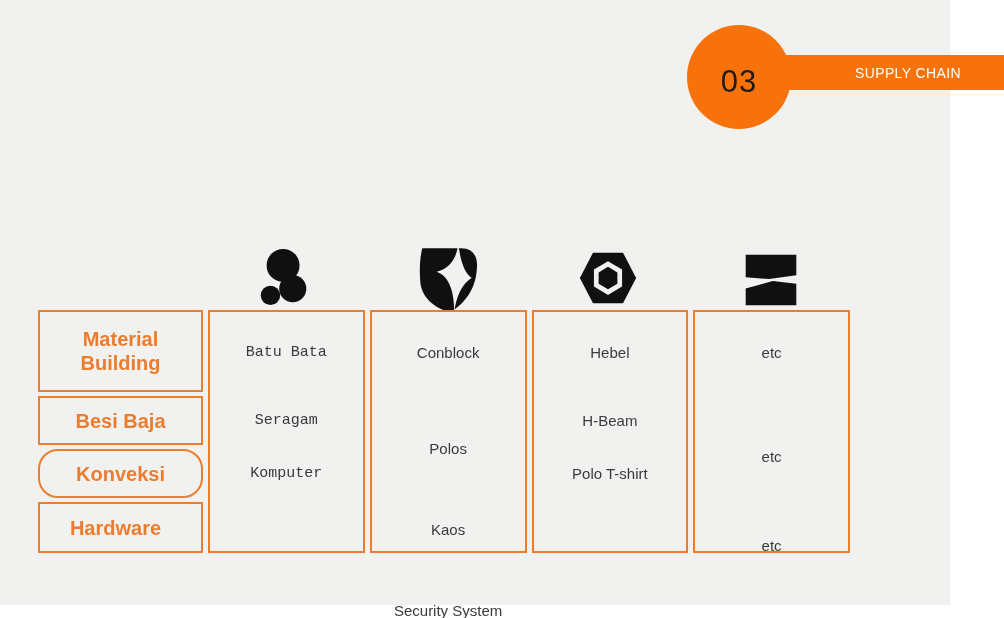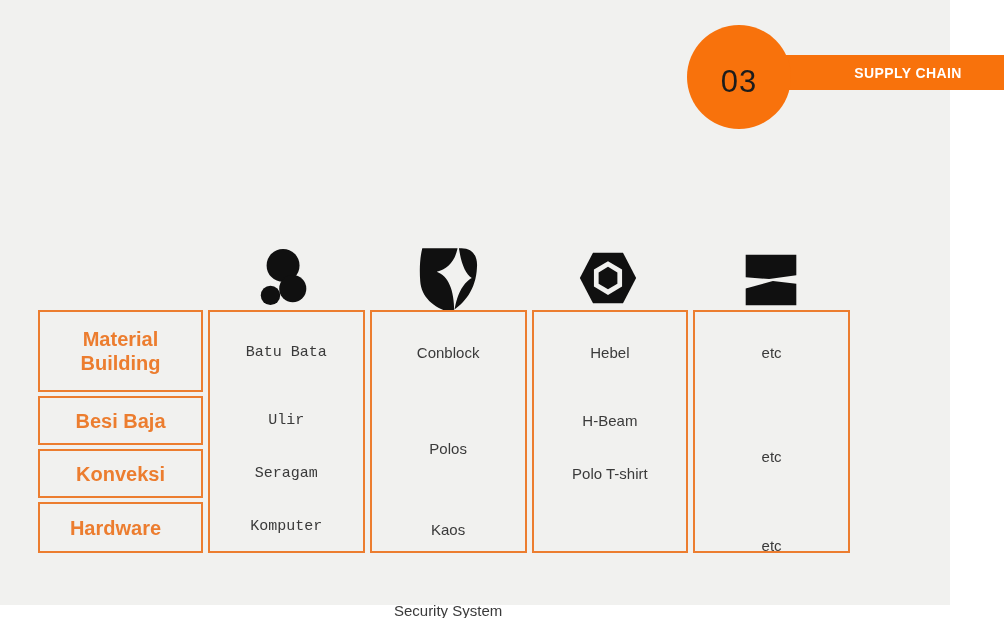--- a/index.html
+++ b/index.html
@@ -25,21 +25,21 @@
   .strip-bottom{
     position:absolute;left:0;top:605px;width:950px;height:13px;
     background:var(--white);
   }
   .banner{
     position:absolute;left:740px;top:55px;right:0;height:35px;
     background:var(--accent);
     display:flex;align-items:center;justify-content:center;
   }
   .banner-text{
-    color:#fff;font-weight:bold;font-size:14px;letter-spacing:0.4px;
+    color:#fff;font-weight:normal;font-size:14px;letter-spacing:0.4px;
     transform:translateX(36px);
   }
   .badge{
     position:absolute;left:687px;top:25px;width:104px;height:104px;
     border-radius:50%;background:var(--accent);
     display:flex;align-items:center;justify-content:center;
     padding-top:10px;
   }
   .badge-num{
     color:var(--number_dark);font-size:31px;letter-spacing:1px;
@@ -58,21 +58,21 @@
     grid-template-rows:82px 49px 49px 51px;
     column-gap:5px;row-gap:4px;
   }
   .label-cell{
     grid-column:1;
     border:2px solid var(--table_accent);
     display:flex;align-items:center;justify-content:center;text-align:center;
     color:var(--table_accent);font-weight:bold;font-size:20px;line-height:1.2;
     padding:0 18px;
   }
-  .lr1{grid-row:1;} .lr2{grid-row:2;} .lr3{grid-row:3;} .lr4{grid-row:4;padding-left:8px;}
+  .lr1{grid-row:1;} .lr2{grid-row:2;} .lr3{grid-row:3;border-radius:20px;} .lr4{grid-row:4;padding-left:8px;}
   .data-col{
     grid-row:1/5;
     border:2px solid var(--table_accent);
     display:grid;
     grid-template-rows:80px 49px 49px 49px;
     row-gap:4px;
   }
   .c1{grid-column:2;font-family:Liberation Mono, monospace;} .c2{grid-column:3;gap:32px;} .c3{grid-column:4;} .c4{grid-column:5;gap:40px;}
   .data-cell{
     display:flex;align-items:center;justify-content:center;text-align:center;
@@ -116,21 +116,20 @@
   </svg>
 
   <div class="table">
     <div class="label-cell lr1">Material Building</div>
     <div class="label-cell lr2">Besi Baja</div>
     <div class="label-cell lr3">Konveksi</div>
     <div class="label-cell lr4">Hardware</div>
 
     <div class="data-col c1">
       <div class="data-cell">Batu Bata</div>
-      <div class="data-cell">Ulir</div>
       <div class="data-cell">Seragam</div>
       <div class="data-cell">Komputer</div>
     </div>
     <div class="data-col c2">
       <div class="data-cell">Conblock</div>
       <div class="data-cell">Polos</div>
       <div class="data-cell">Kaos</div>
       <div class="data-cell">Security System</div>
     </div>
     <div class="data-col c3">

